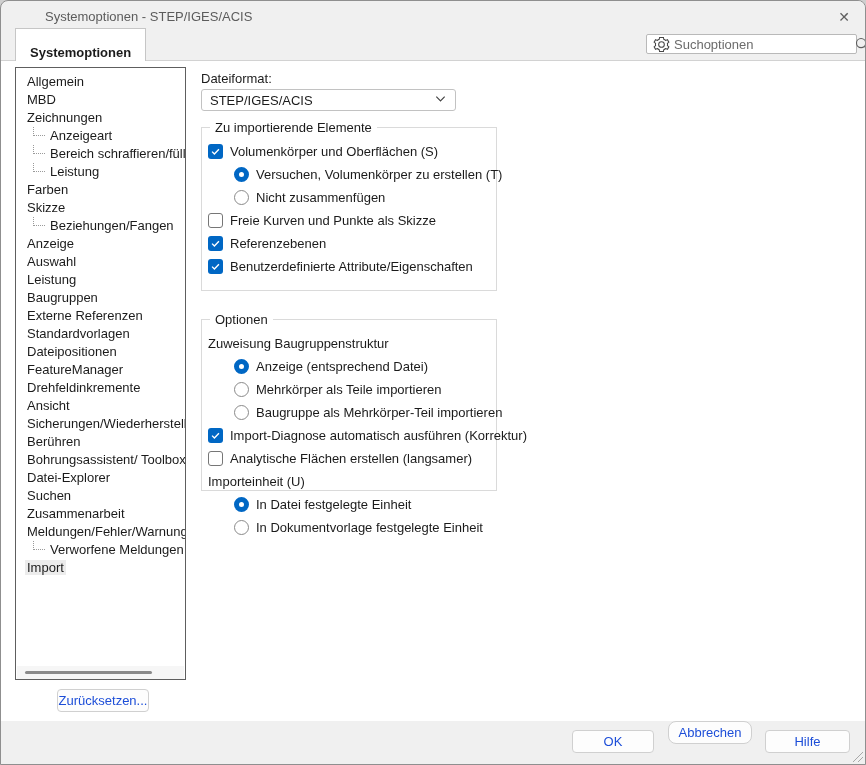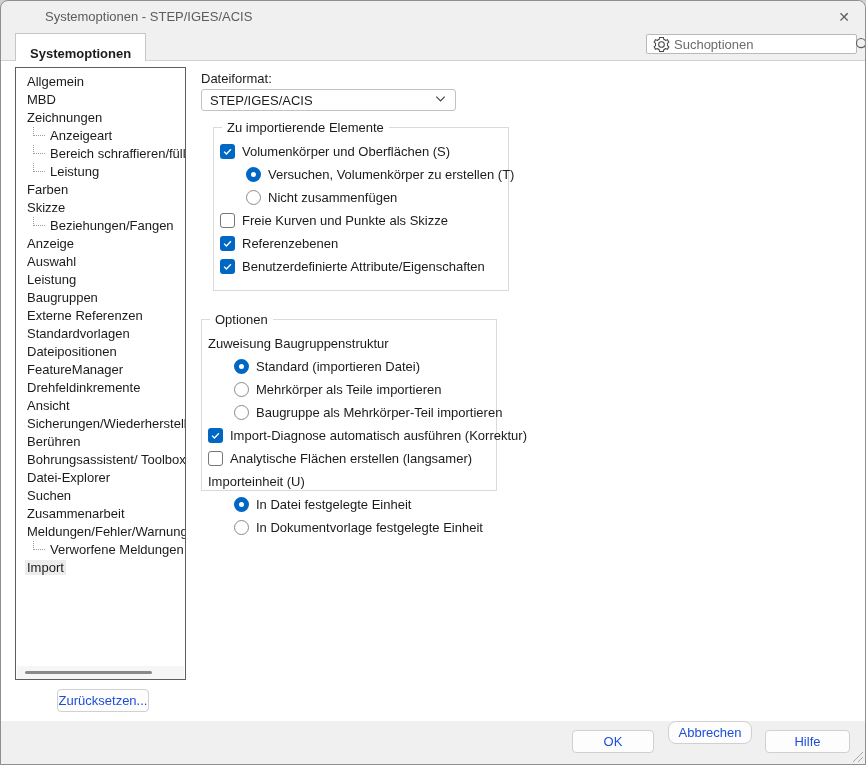--- a/index.html
+++ b/index.html
@@ -9,22 +9,22 @@
     border:1px solid #8f8f8f;border-radius:8px 8px 0 0;overflow:hidden;
     color:#1b1b1b;font-size:13px;
   }
   
   .titlebar{position:absolute;left:0;top:0;right:0;height:31px;background:#f0f0f0;margin-left:30px;}
   .title{position:absolute;left:14px;top:8px;font-size:13px;color:#5c5c5c;}
   .close-btn{position:absolute;right:11px;top:6px;width:20px;height:20px;
     display:flex;align-items:center;justify-content:center;color:#5f5f5f;font-size:14px;cursor:default;}
   
   .tabstrip{position:absolute;left:0;top:31px;right:0;height:29px;background:#f0f0f0;border-bottom:1px solid #d2d2d2;}
-  .tab{position:absolute;left:14px;bottom:-1px;height:28px;padding:0 14px;background:#fff;
-    border:1px solid #c6c6c6;border-bottom:none;display:flex;align-items:flex-end;
+  .tab{position:absolute;left:14px;bottom:-1px;height:28px;padding:16px 14px;background:#fff;
+    border:1px solid #c6c6c6;border-bottom:none;display:flex;align-items:flex-start;
     font-weight:bold;z-index:3;}
   .searchbox{position:absolute;right:8px;top:2px;width:211px;height:20px;background:#fff;
     border:1px solid #b9b9b9;border-radius:2px;display:flex;align-items:center;padding:0 6px;z-index:3;}
   .searchbox input{border:none;outline:none;flex:1;font-size:13px;color:#333;padding:0 4px;background:transparent;}
   .searchbox input::placeholder{color:#6b6b6b;}
   .icon16{width:17px;height:17px;display:block;}
   
   .page{position:absolute;left:0;top:60px;right:0;bottom:43px;background:#fff;}
   
   .listbox{position:absolute;left:14px;top:6px;width:171px;height:613px;background:#fff;
@@ -42,21 +42,21 @@
   
   .btn{background:#fdfdfd;border:1px solid #d0d0d0;border-radius:4px;font-size:13px;color:#1d4ed8;
     display:flex;align-items:center;justify-content:center;cursor:default;}
   
   .main{position:absolute;left:200px;top:6px;width:300px;}
   .fmt-label{position:absolute;left:0;top:4px;}
   .dropdown{position:absolute;left:0;top:22px;width:255px;height:22px;background:#fff;
     border:1px solid #c2c2c2;border-radius:3px;display:flex;align-items:center;padding:0 8px;}
   .dropdown .val{flex:1;}
   .groupbox{position:absolute;left:0;width:296px;border:1px solid #dadada;}
-  .group1{top:60px;height:164px;margin-left:12px;}
+  .group1{top:60px;height:164px;}
   .group2{top:252px;height:172px;}
   .legend{position:absolute;top:-8px;left:8px;background:#fff;padding:0 5px;}
   .rows{padding:12px 6px 0 6px;}
   .row{display:flex;align-items:center;height:23px;gap:7px;white-space:nowrap;}
   .row.ind{margin-left:26px;}
   .row.static{gap:0;}
   .cb{width:15px;height:15px;border-radius:3px;flex:0 0 auto;display:flex;align-items:center;justify-content:center;}
   .cb.on{background:#0067c4;}
   .cb.off{background:#fff;border:1px solid #767676;}
   .rd{width:15px;height:15px;border-radius:50%;flex:0 0 auto;background:#fff;}
@@ -196,21 +196,21 @@
 
       <div class="groupbox group2">
         <span class="legend">Optionen</span>
         <div class="rows">
             <div class="row static">
 
     <span class="lbl">Zuweisung Baugruppenstruktur</span>
   </div>
             <div class="row ind">
     <span class="ctrl rd on"></span>
-    <span class="lbl">Standard (importieren Datei)</span>
+    <span class="lbl">Anzeige (entsprechend Datei)</span>
   </div>
             <div class="row ind">
     <span class="ctrl rd off"></span>
     <span class="lbl">Mehrkörper als Teile importieren</span>
   </div>
             <div class="row ind">
     <span class="ctrl rd off"></span>
     <span class="lbl">Baugruppe als Mehrkörper-Teil importieren</span>
   </div>
             <div class="row">

